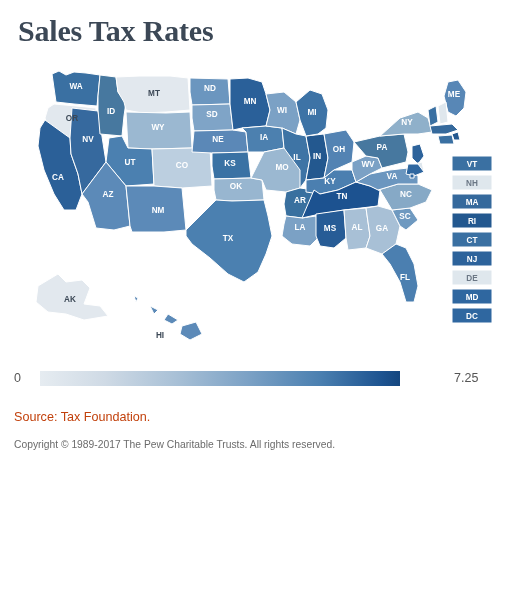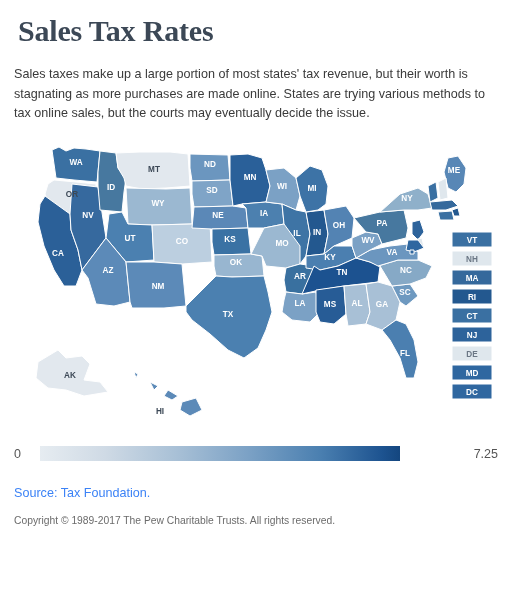--- a/index.html
+++ b/index.html
@@ -24,38 +24,37 @@
     font-family:"Liberation Sans",sans-serif;
     font-size:8.2px;font-weight:700;text-anchor:middle;
     paint-order:stroke;pointer-events:none;
   }
   .lbl-light{fill:#ffffff;}
   .lbl-dark{fill:#3c4856;}
   .boxlabel{font-size:8.2px;font-weight:700;text-anchor:middle;font-family:"Liberation Sans",sans-serif;}
   .legend{position:relative;margin-top:14px;height:28px;display:flex;align-items:center;}
   .legend-min,.legend-max{font-size:12.5px;color:#555;flex:0 0 auto;}
   .legend-min{width:26px;}
-  .legend-max{width:44px;text-align:right;padding-left:6px;margin-left:48px;}
+  .legend-max{width:44px;text-align:left;padding-left:6px;margin-left:48px;}
   .legend-bar{
     flex:1 1 auto;height:15px;
     background:linear-gradient(to right,#e6ecf1 0%,#cfdae5 18%,#a8c0d6 38%,#7ba1c5 58%,#4a7fb0 78%,#1d5390 95%,#14467f 100%);
   }
-  .source{font-size:12.6px;color:#3b82f6;margin-top:18px;}
+  .source{font-size:12.6px;color:#c2410c;margin-top:18px;}
   .copyright{font-size:10.3px;color:#6b6b6b;margin-top:15px;}
   path.state{stroke:#ffffff;stroke-width:1;stroke-linejoin:round;}
   rect.statebox{stroke:#ffffff;stroke-width:1;}
 </style>
 </head>
 <body>
 
 <div class="page">
 
   <h1 class="title">Sales Tax Rates</h1>
 
-  <p class="dek">Sales taxes make up a large portion of most states' tax revenue, but their worth is stagnating as more purchases are made online. States are trying various methods to tax online sales, but the courts may eventually decide the issue.</p>
 
   <div class="mapwrap">
     <svg width="484" height="292" viewBox="0 0 484 292">
       <g id="states-group">
           <path d="M38,16 L45,13 L52,17 L60,14 L72,15 L86,17 L84,38 L83,48 L60,46 L42,44 L40,30 Z" fill="#3a70a2" class="state"></path>
           <path d="M40,46 L62,48 L82,50 L81,78 L58,80 L36,76 L31,60 L34,50 Z" fill="#e2e8ee" class="state"></path>
           <path d="M31,62 L56,80 L57,96 L64,116 L68,136 L62,152 L50,152 L40,136 L30,112 L24,88 L26,70 Z" fill="#2b6098" class="state"></path>
           <path d="M58,50 L84,53 L92,104 L68,136 L64,116 L57,96 L56,80 Z" fill="#36699e" class="state"></path>
           <path d="M86,17 L102,19 L104,34 L112,44 L110,58 L108,78 L86,76 L84,52 L84,38 Z" fill="#47789f" class="state"></path>
           <path d="M102,19 L126,18 L156,18 L174,20 L176,52 L152,54 L128,55 L112,52 L110,44 L104,34 Z" fill="#e2e8ee" class="state"></path>

